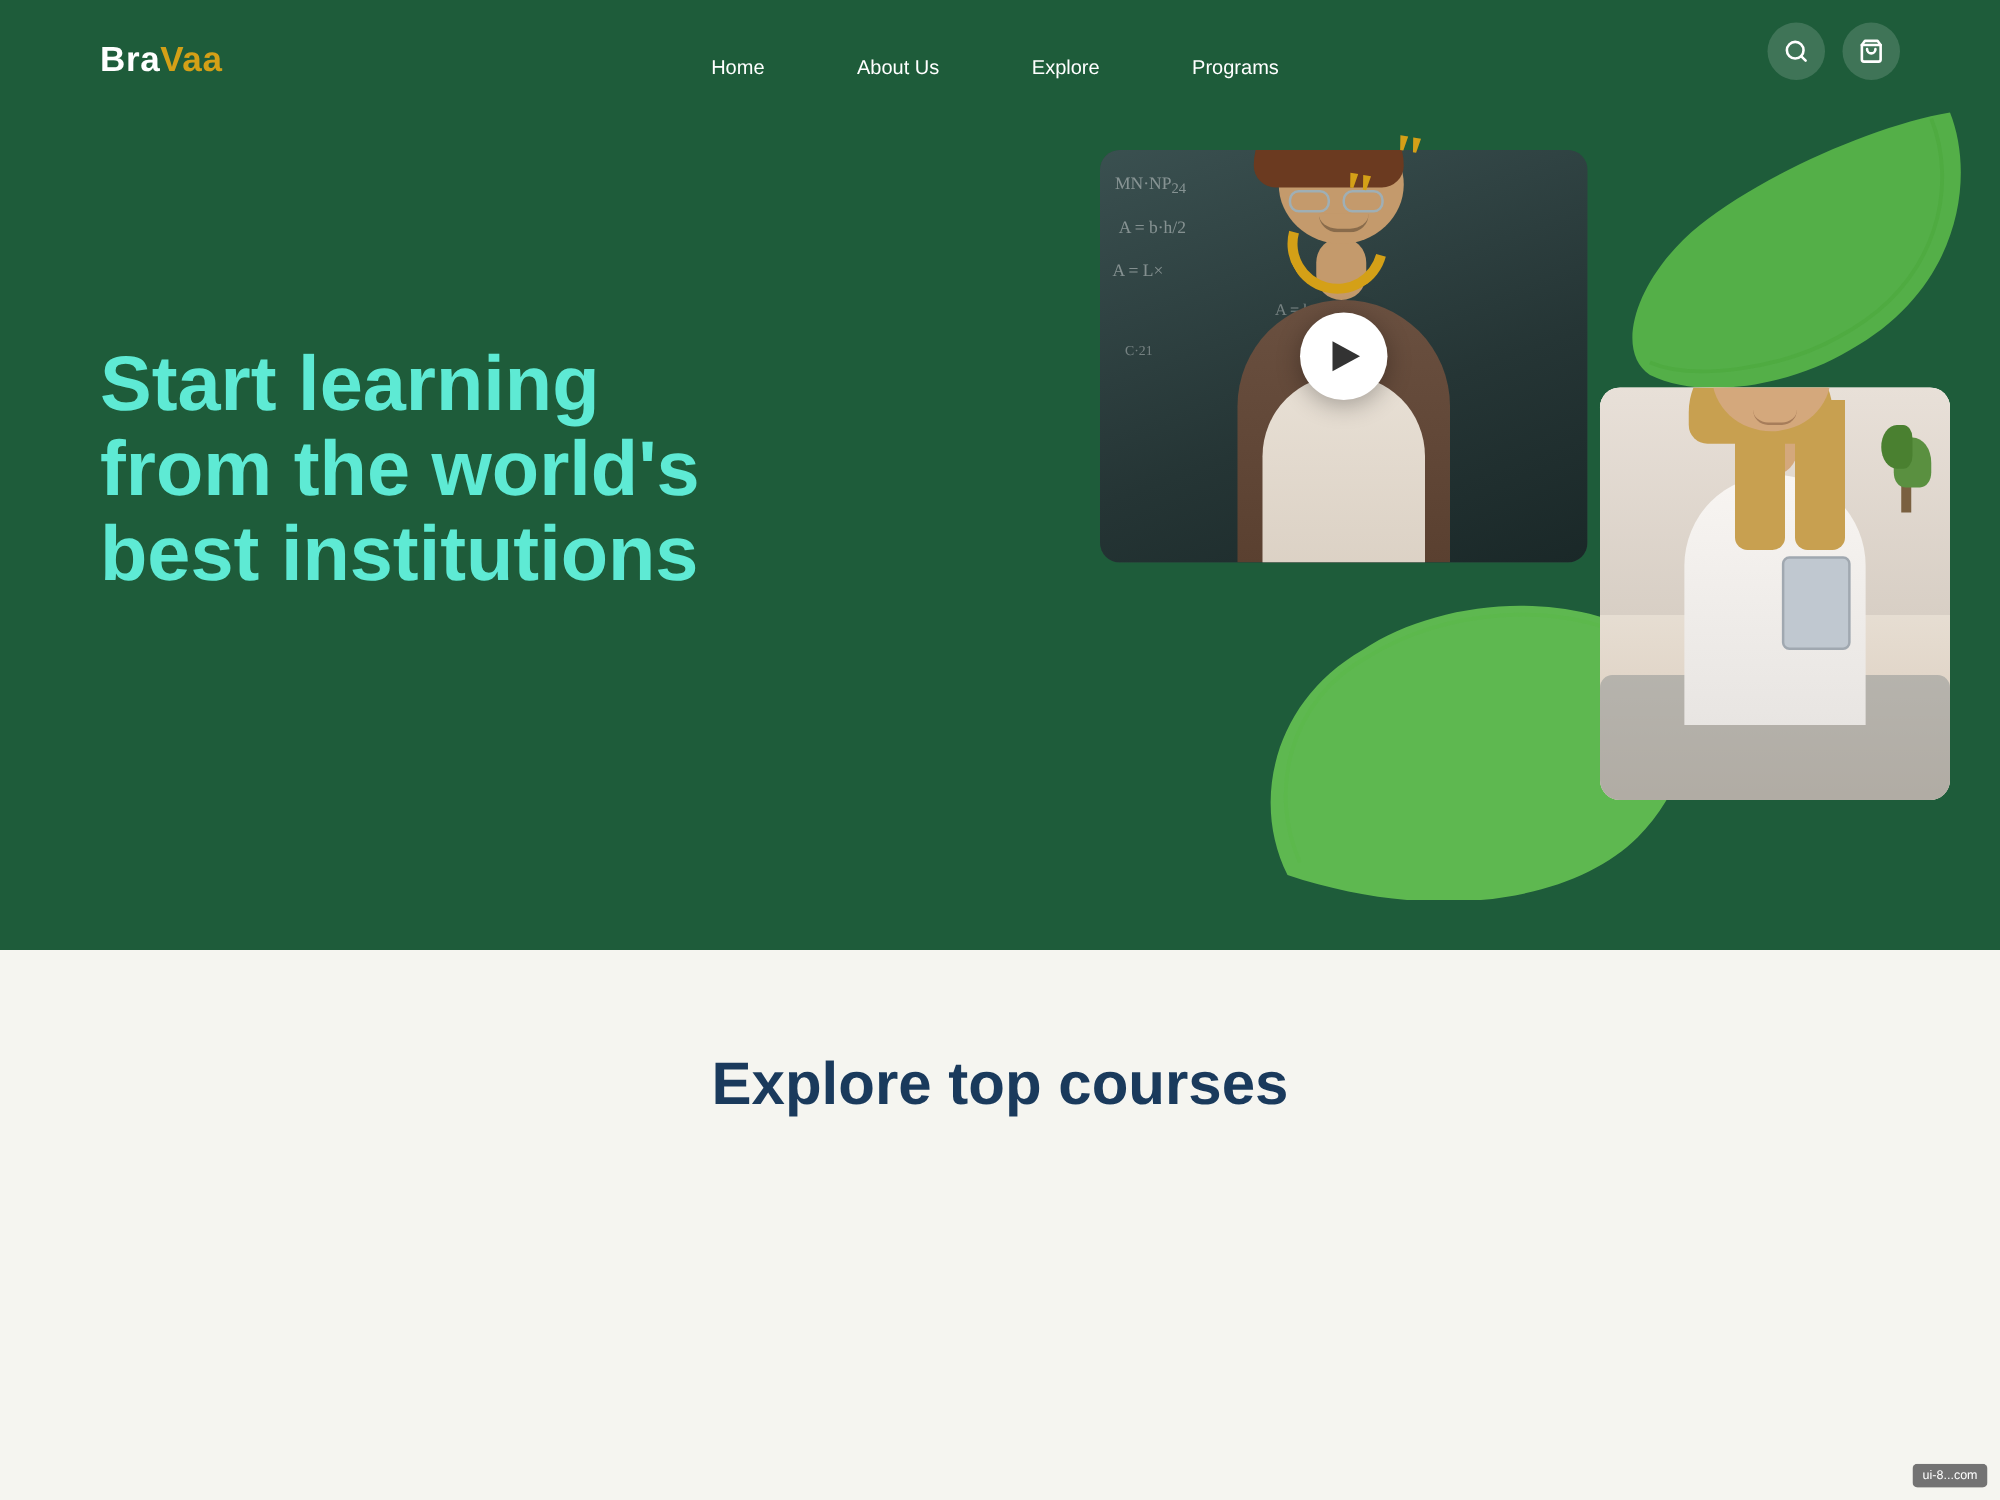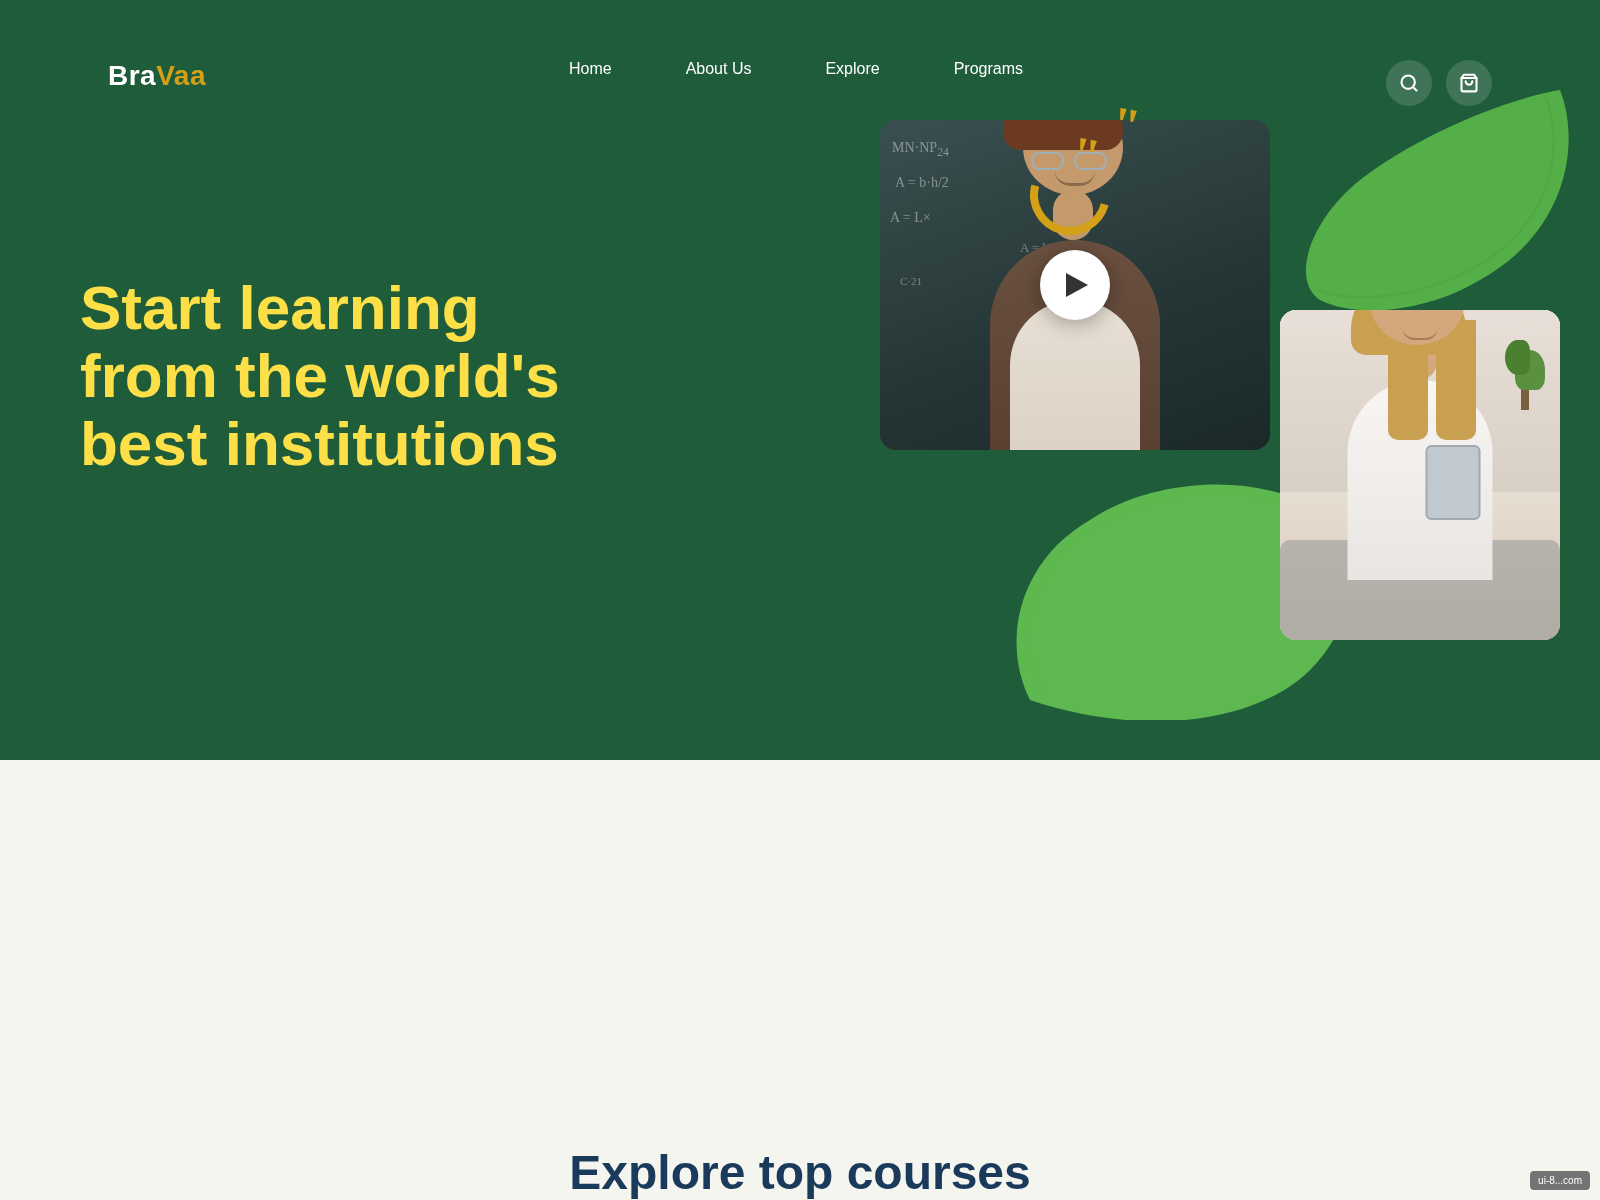--- a/index.html
+++ b/index.html
@@ -17,25 +17,24 @@
       overflow-x: hidden;
     }
 
     
     .header {
       position: absolute;
       top: 0;
       left: 0;
       right: 0;
       display: flex;
-      align-items: flex-start;
+      align-items: flex-end;
       justify-content: space-between;
-      padding: 18px 108px;
+      padding: 18px 80px;
       z-index: 10;
-      margin-top: 42px;
     }
 
     .logo {
       font-size: 28px;
       font-weight: 700;
       color: #ffffff;
       letter-spacing: 0.5px;
     }
 
     .logo span.bra {
@@ -92,21 +91,21 @@
     }
 
     .hero-content {
       flex: 0 0 520px;
       z-index: 5;
     }
 
     .hero-title {
       font-size: 62px;
       font-weight: 800;
-      color: #fde047;
+      color: #5eead4;
       line-height: 1.1;
       margin-bottom: 28px;
     }
 
     .hero-subtitle {
       font-size: 17px;
       color: rgba(255,255,255,0.75);
       line-height: 1.6;
       margin-bottom: 44px;
       max-width: 400px;
@@ -198,21 +197,21 @@
       overflow: hidden;
       z-index: 5;
       background: #e8e0d8;
     }
 
     
     .explore-section {
       background: #f5f5f0;
       min-height: 440px;
       display: flex;
-      align-items: flex-end;
+      align-items: flex-start;
       justify-content: center;
       padding-top: 80px;
     }
 
     .explore-title {
       font-size: 48px;
       font-weight: 800;
       color: #1a3a5c;
       text-align: center;
     }

